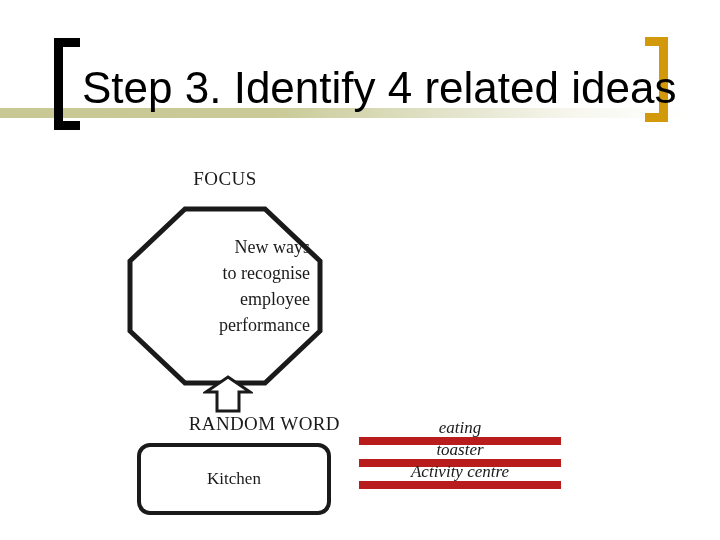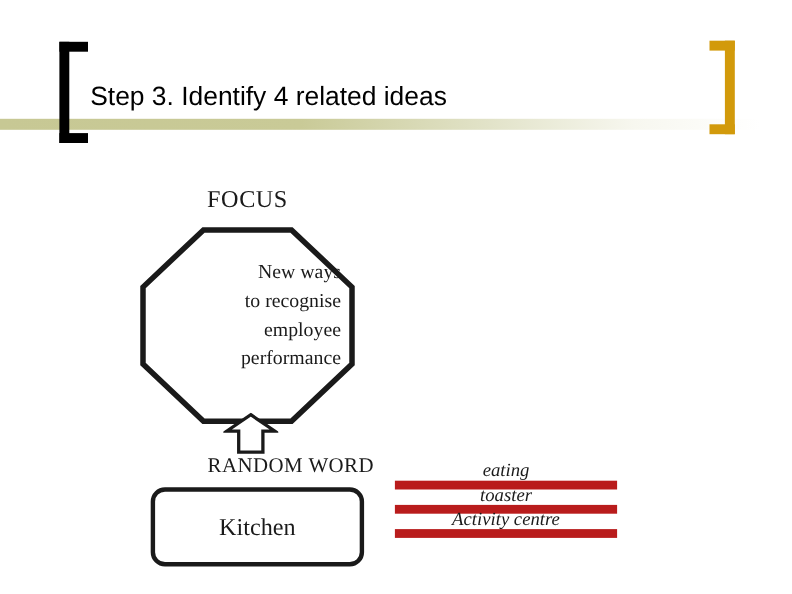--- a/index.html
+++ b/index.html
@@ -46,34 +46,34 @@
     border-top: 9px solid #d29a0b;
     border-bottom: 9px solid #d29a0b;
     box-sizing: border-box;
   }
   #page-title {
     position: absolute;
     left: 82px;
     top: 68px;
     width: 560px;
     font-family: "Liberation Sans", sans-serif;
-    font-size: 24px;
+    font-size: 44px;
     line-height: 40px;
     color: #000000;
     white-space: nowrap;
   }
 
   
   #focus-label {
     position: absolute;
     left: 128px;
     top: 168px;
     width: 194px;
     text-align: center;
-    font-size: 22px;
+    font-size: 19px;
     letter-spacing: 0.5px;
   }
 
   
   #octagon-shape {
     position: absolute;
     left: 127px;
     top: 206px;
     width: 196px;
     height: 180px;
@@ -122,21 +122,21 @@
     height: 72px;
     border: 4px solid #1a1a1a;
     border-radius: 13px;
     box-sizing: border-box;
     display: flex;
     align-items: center;
     justify-content: center;
     background: #ffffff;
   }
   #kitchen-label {
-    font-size: 22px;
+    font-size: 17px;
   }
 
   
   #word-list {
     position: absolute;
     left: 359px;
     top: 423px;
     width: 202px;
   }
   .word-row {

